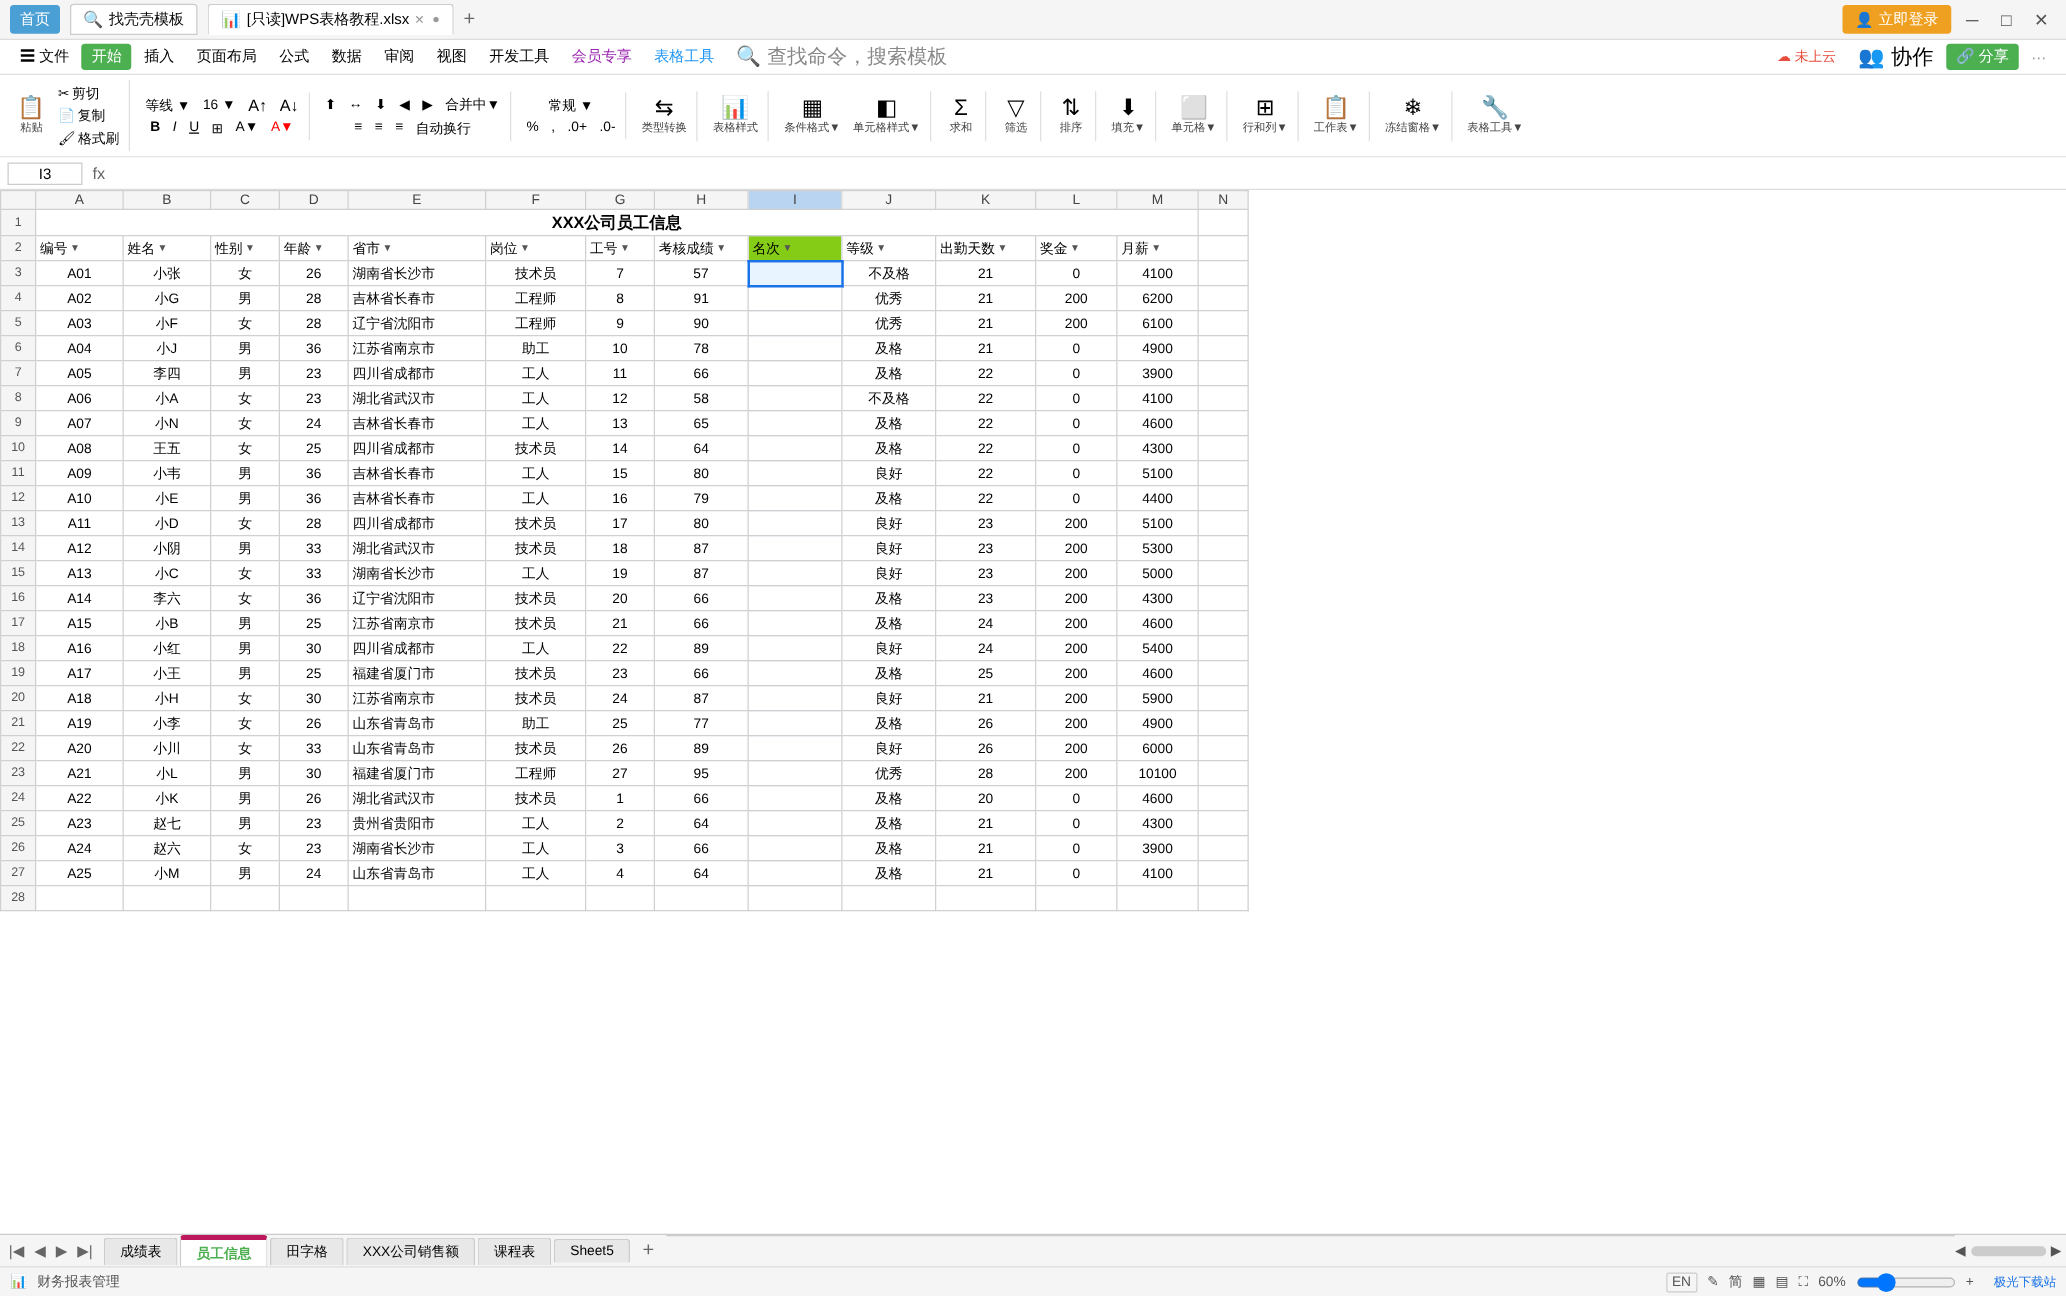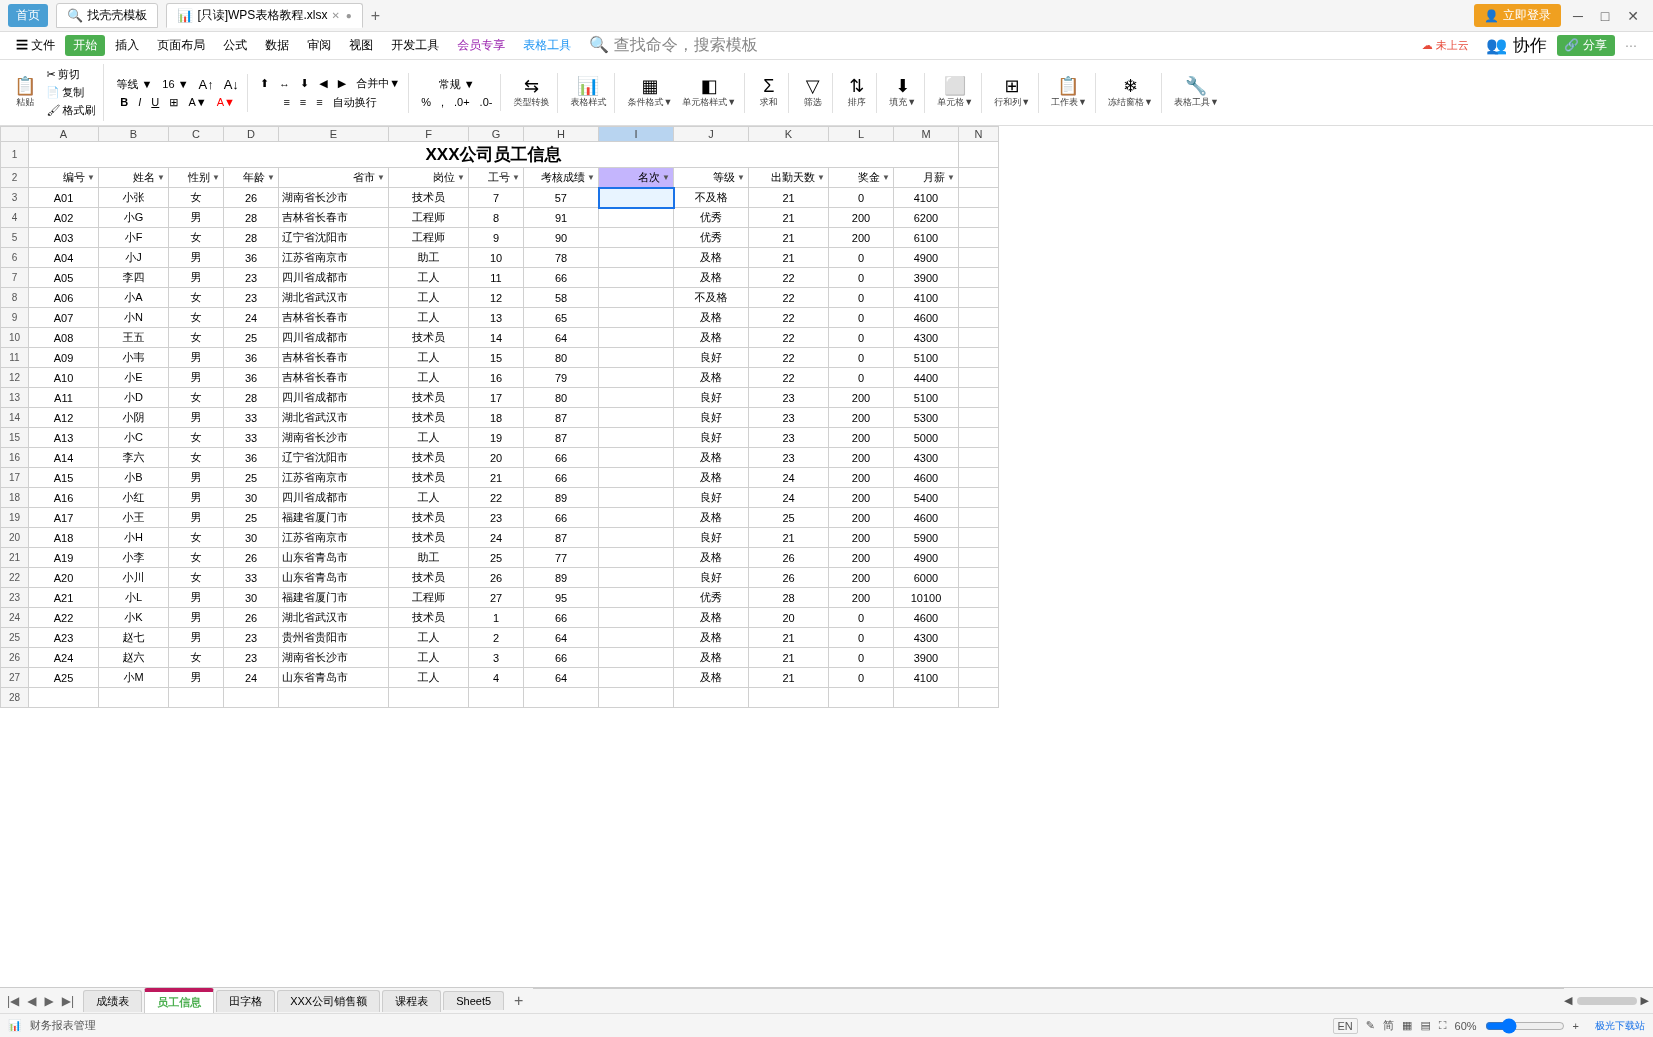--- a/index.html
+++ b/index.html
@@ -76,21 +76,21 @@
     .sheet-nav { display: flex; align-items: center; gap: 2px; margin-right: 6px; }
     .sheet-nav-btn { background: none; border: none; cursor: pointer; font-size: 12px; color: #666; padding: 1px 3px; }
 
     
     .status-bar { display: flex; align-items: center; background: #f5f5f5; border-top: 1px solid #ddd; height: 24px; padding: 0 8px; font-size: 11px; color: #555; gap: 8px; }
     .status-bar-right { margin-left: auto; display: flex; align-items: center; gap: 8px; }
 
     .app { display: flex; flex-direction: column; height: 1037px; width: 1653px; background: #fff; }
 
     
-    .hdr-cell { display: flex; align-items: center; justify-content: flex-end; gap: 2px; }
+    .hdr-cell { display: flex; align-items: center; justify-content: flex-start; gap: 2px; }
     .drop-arrow { font-size: 8px; color: #555; }
 
     
     .main-area { flex: 1; overflow: hidden; display: flex; flex-direction: column; }
   </style>
 </head>
 <body>
 
 <div class="app">
 
@@ -286,20 +286,25 @@
     </div>
 
     <div class="ribbon-group">
       <button class="rbn-btn">
         <span class="icon">🔧</span>
         <span class="lbl">表格工具▼</span>
       </button>
     </div>
   </div>
 
+  <div class="formula-bar">
+    <div class="cell-ref">I3</div>
+    <span class="fx-icon">fx</span>
+    <input class="formula-input" value="" style="">
+  </div>
 
   <div class="main-area">
     <div class="spreadsheet">
       <table>
         <colgroup>
           <col style="width:28px;">
           <col style="width:70px;">
           <col style="width:70px;">
           <col style="width:55px;">
           <col style="width:55px;">
@@ -331,21 +336,21 @@
             <th>K</th>
             <th>L</th>
             <th>M</th>
             <th>N</th>
           </tr>
         </thead>
         <tbody>
 
           <tr>
             <td class="row-num">1</td>
-            <td colspan="13" class="title-row" style="text-align:center; font-weight:bold; font-size:17px; background:#fff;">XXX公司员工信息</td>
+            <td colspan="13" class="title-row" style="text-align:center; font-weight:bold; font-size:13px; background:#fff;">XXX公司员工信息</td>
             <td></td>
           </tr>
 
           <tr>
             <td class="row-num">2</td>
             <td class="header-row center">
               <div class="hdr-cell">编号 <span class="drop-arrow">▼</span></div>
             </td>
             <td class="header-row center">
               <div class="hdr-cell">姓名 <span class="drop-arrow">▼</span></div>
@@ -361,21 +366,21 @@
             </td>
             <td class="header-row center">
               <div class="hdr-cell">岗位 <span class="drop-arrow">▼</span></div>
             </td>
             <td class="header-row center">
               <div class="hdr-cell">工号 <span class="drop-arrow">▼</span></div>
             </td>
             <td class="header-row center">
               <div class="hdr-cell">考核成绩 <span class="drop-arrow">▼</span></div>
             </td>
-            <td class="header-row center" style="background:#c4b5fd;">
+            <td class="header-row center" style="background:#84cc16;">
               <div class="hdr-cell">名次 <span class="drop-arrow">▼</span></div>
             </td>
             <td class="header-row center">
               <div class="hdr-cell">等级 <span class="drop-arrow">▼</span></div>
             </td>
             <td class="header-row center">
               <div class="hdr-cell">出勤天数 <span class="drop-arrow">▼</span></div>
             </td>
             <td class="header-row center">
               <div class="hdr-cell">奖金 <span class="drop-arrow">▼</span></div>

